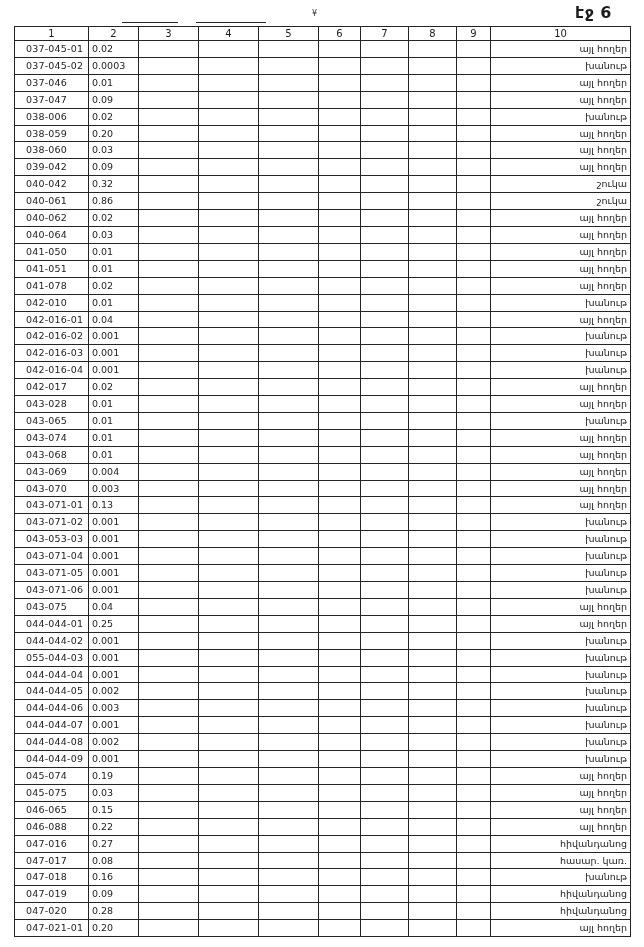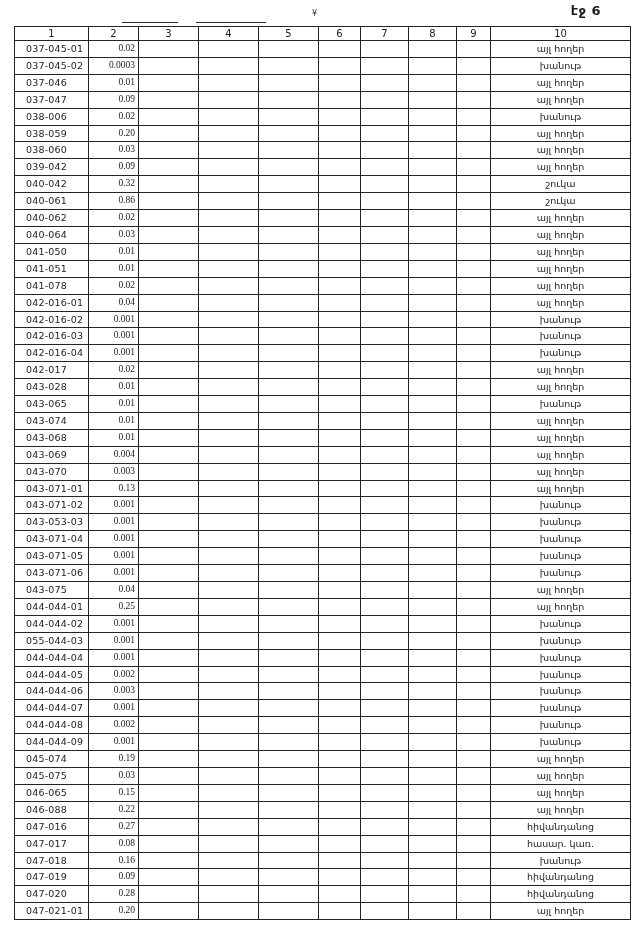--- a/index.html
+++ b/index.html
@@ -11,22 +11,22 @@
     width: 644px;
     height: 947px;
     position: relative;
     font-family: "DejaVu Sans", sans-serif;
     color: #1c1c1c;
     overflow: hidden;
   }
   .page-label {
     position: absolute;
     top: 3px;
-    right: 43px;
-    font-size: 13px;
+    right: 32px;
+    font-size: 16px;
     font-weight: bold;
     letter-spacing: 0.5px;
   }
   .scan-mark {
     position: absolute;
     top: 9px;
     left: 312px;
     font-size: 8px;
     color: #333;
   }
@@ -64,23 +64,23 @@
     text-align: center;
     padding: 0 2px;
   }
   .data-table td {
     font-size: 9.5px;
     height: 15.9px;
     padding: 0 3px;
     line-height: 15.9px;
   }
   td.code { text-align: left; letter-spacing: 0.2px; padding-left: 11px; }
-  td.num  { text-align: right; font-family: Liberation Serif, serif; }
+  td.num  { text-align: left; }
   td.empty {}
-  td.land { text-align: center; }
+  td.land { text-align: right; }
 </style>
 </head>
 <body>
 
 <div class="page-label">էջ 6</div>
 <div class="scan-mark">¥</div>
 <div class="scan-line-1"></div>
 <div class="scan-line-2"></div>
 
 <table class="data-table">
@@ -285,20 +285,32 @@
         <td class="empty"></td>
         <td class="empty"></td>
         <td class="empty"></td>
         <td class="empty"></td>
         <td class="empty"></td>
         <td class="empty"></td>
         <td class="empty"></td>
         <td class="land">այլ հողեր</td>
       </tr>
       <tr>
+        <td class="code">042-010</td>
+        <td class="num">0.01</td>
+        <td class="empty"></td>
+        <td class="empty"></td>
+        <td class="empty"></td>
+        <td class="empty"></td>
+        <td class="empty"></td>
+        <td class="empty"></td>
+        <td class="empty"></td>
+        <td class="land">խանութ</td>
+      </tr>
+      <tr>
         <td class="code">042-016-01</td>
         <td class="num">0.04</td>
         <td class="empty"></td>
         <td class="empty"></td>
         <td class="empty"></td>
         <td class="empty"></td>
         <td class="empty"></td>
         <td class="empty"></td>
         <td class="empty"></td>
         <td class="land">այլ հողեր</td>

